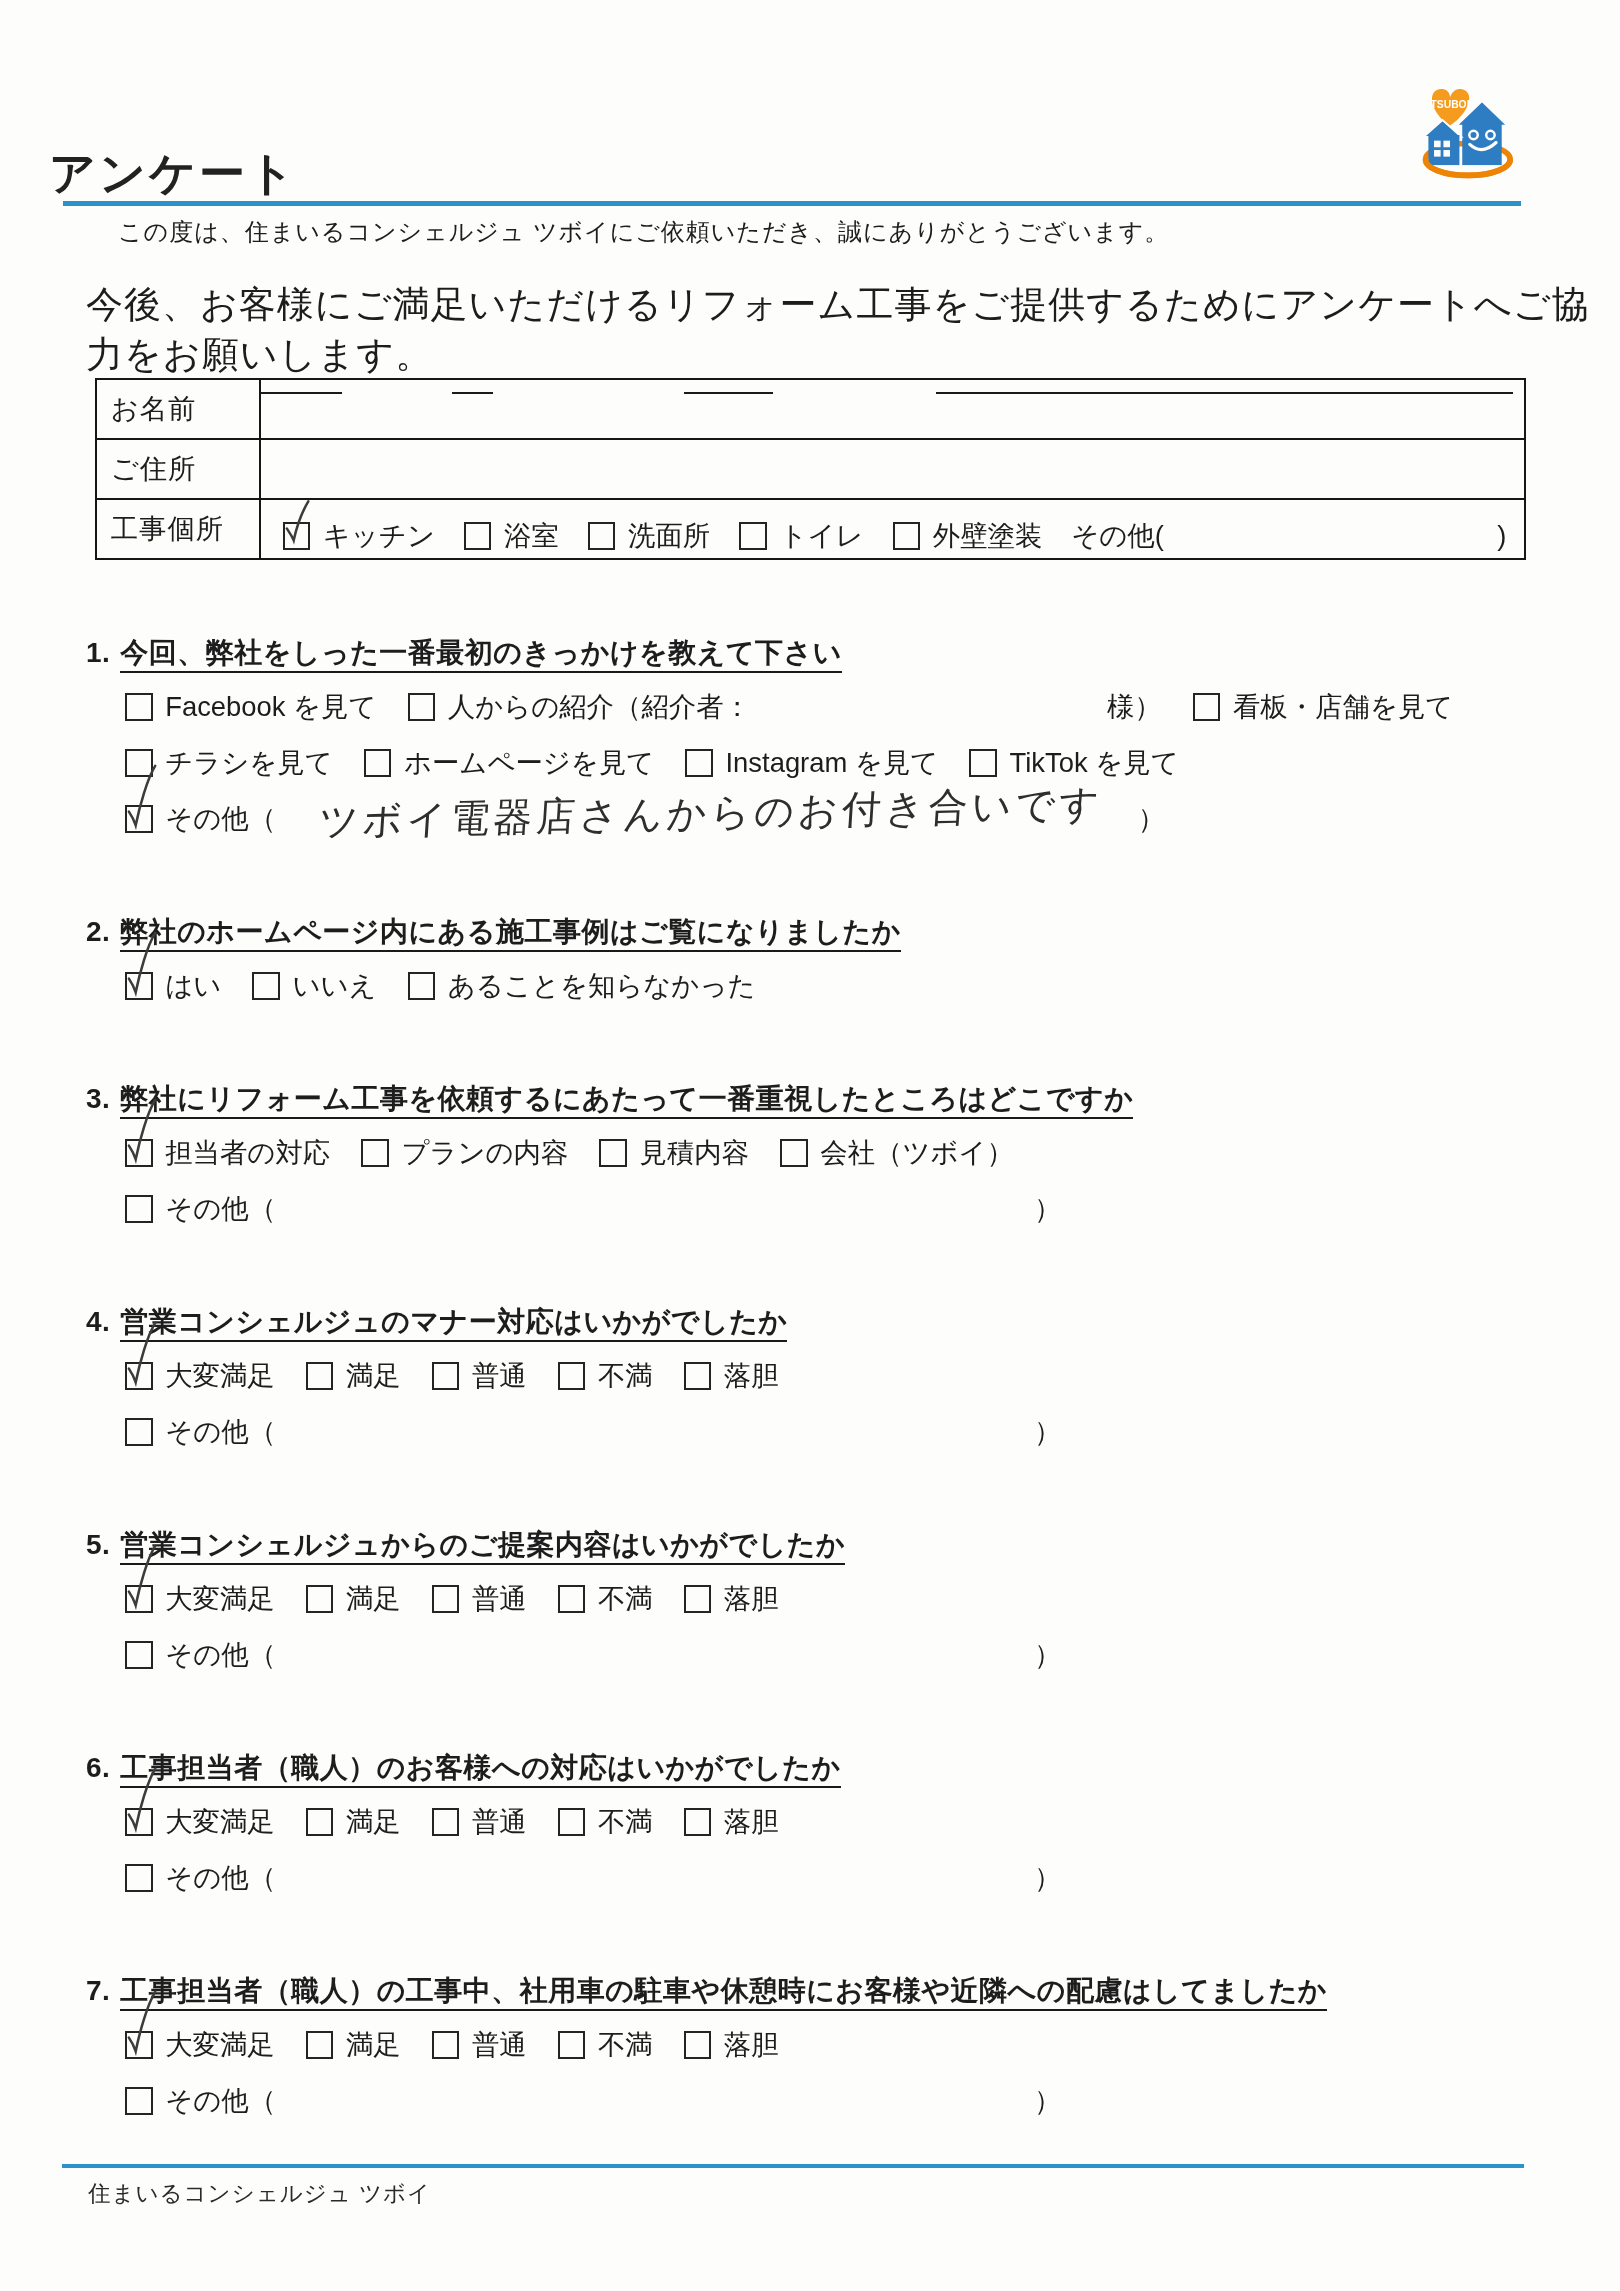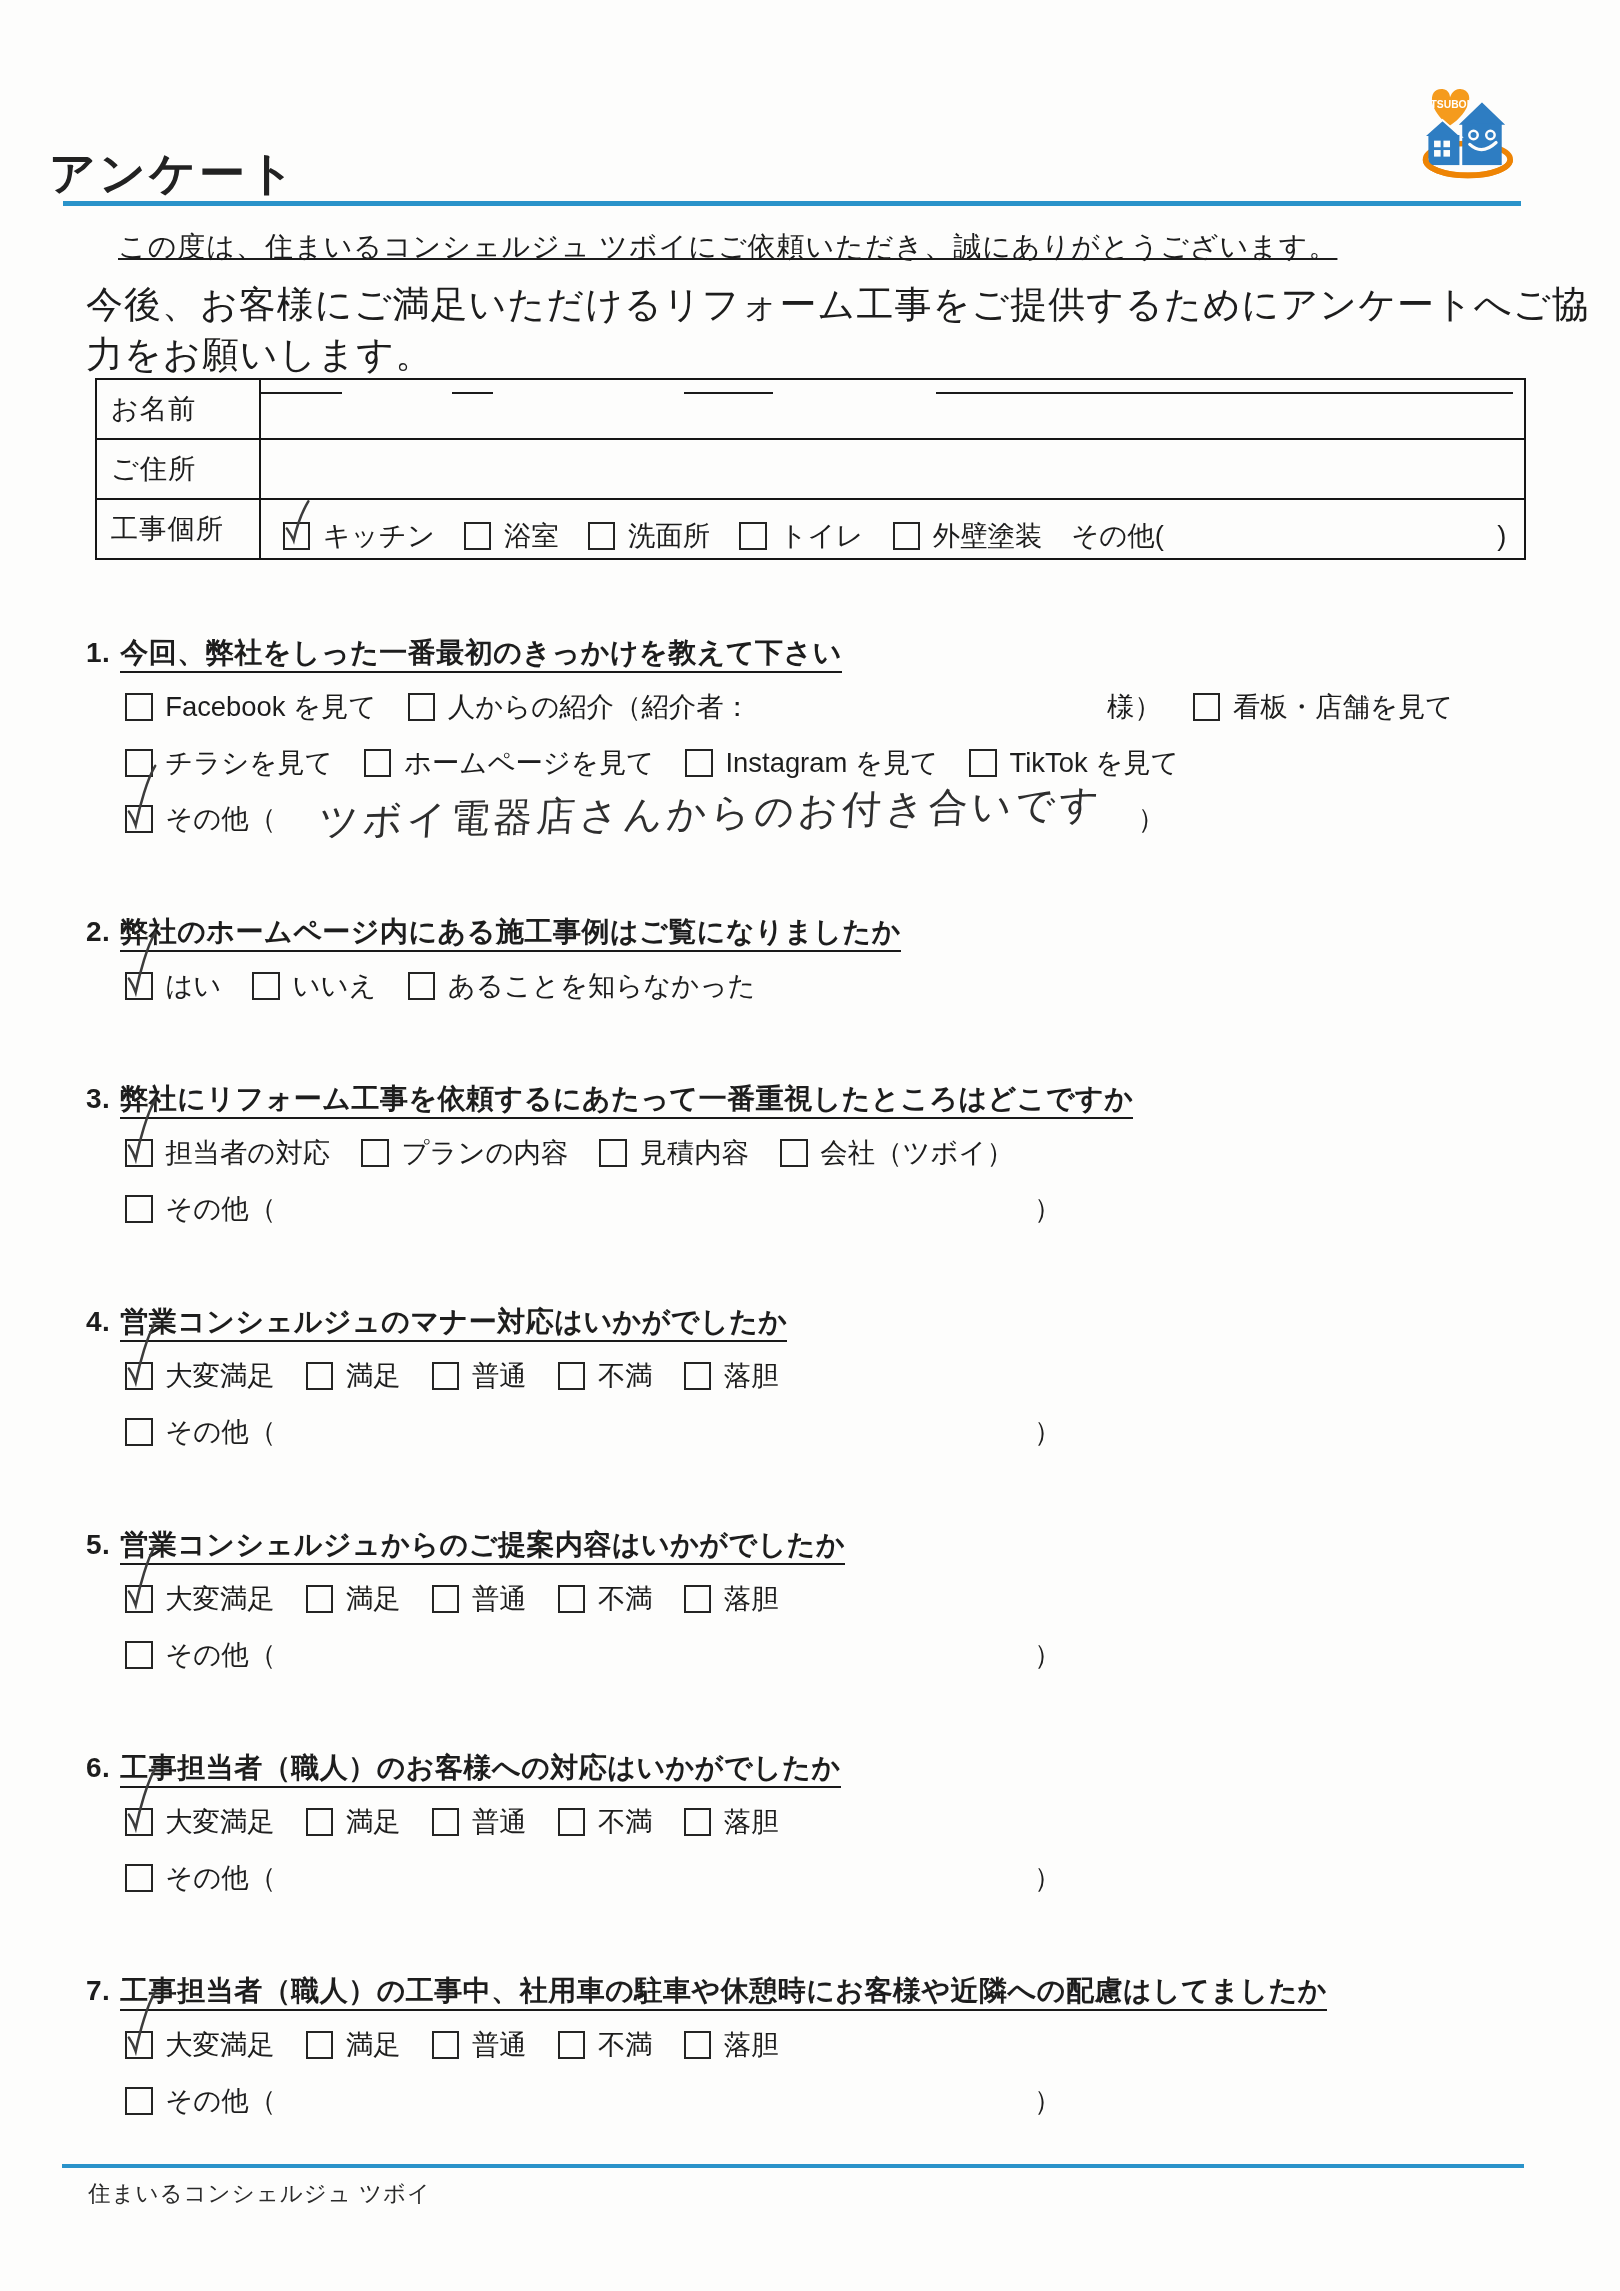--- a/index.html
+++ b/index.html
@@ -4,21 +4,21 @@
 <style>
   html,body{margin:0;padding:0;background:#e8e8e8;}
   .page{
     position:relative; width:1620px; height:2292px; background:#fdfdfc;
     font-family:"Liberation Sans","DejaVu Sans",sans-serif; color:#1d1d1d;
     margin:0 auto; overflow:hidden;
   }
   
   .doc-title{position:absolute; top:143px; left:49px; font-size:46px; font-weight:700; letter-spacing:2.9px; color:#222;}
   .title-rule{position:absolute; top:201px; left:63px; width:1458px; height:4.9px; background:#2a93ca;}
-  .intro-1{position:absolute; top:228px; left:118px; font-size:28px; letter-spacing:1px;text-decoration:underline;}
+  .intro-1{position:absolute; top:216px; left:118px; font-size:24px; letter-spacing:1px;}
   .intro-2{position:absolute; top:280px; left:86px; font-size:37px; letter-spacing:1px;}
   .logo{position:absolute; top:82px; left:1419px; width:94px; height:106px;}
   
   .info-table{position:absolute; top:378px; left:95px; width:1427px; border:2.9px solid #161616;}
   .tr{display:flex; height:58px;}
   .tr + .tr{border-top:2px solid #161616;}
   .tr.no-top{border-top:none;}
   .th{width:164px; border-right:2px solid #161616; display:flex; align-items:center; padding-left:13.7px; font-size:27.4px; letter-spacing:1px; box-sizing:border-box;}
   .td{flex:1; position:relative; display:flex; align-items:center; font-size:27.4px;margin-top:14px;}
   .seg{position:absolute; top:-2px; height:2px; background:#1b1b1b;}

